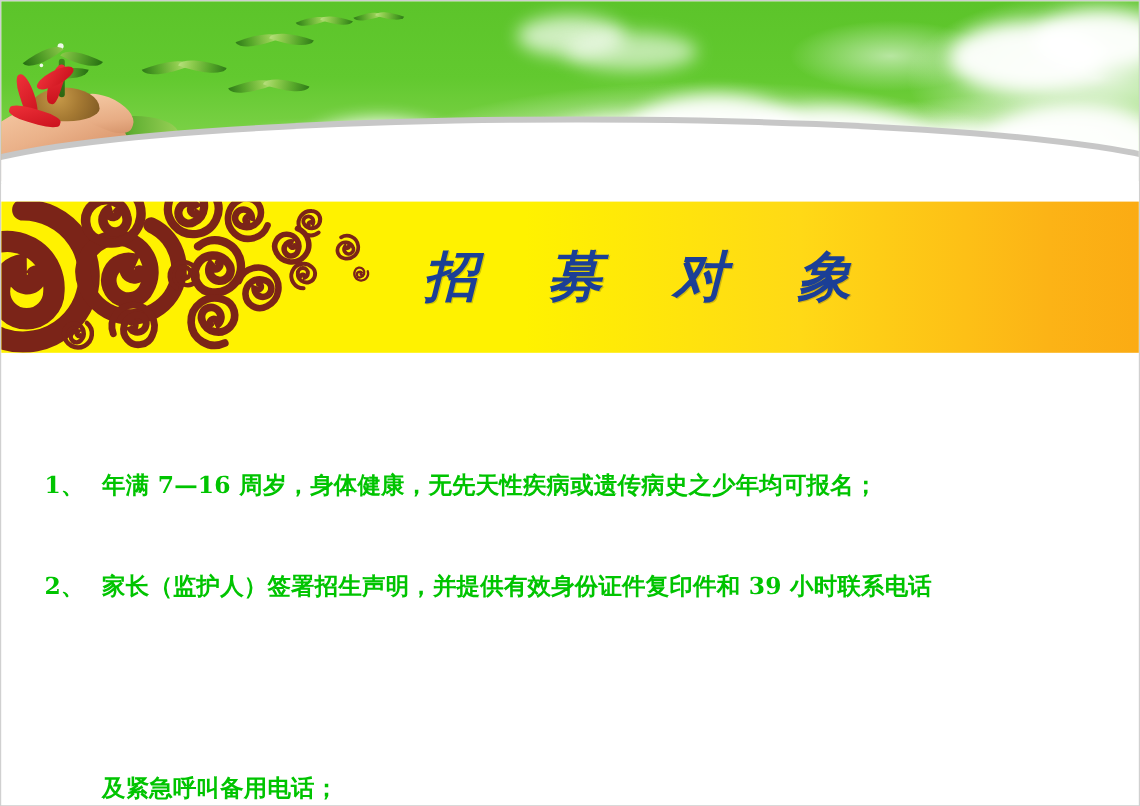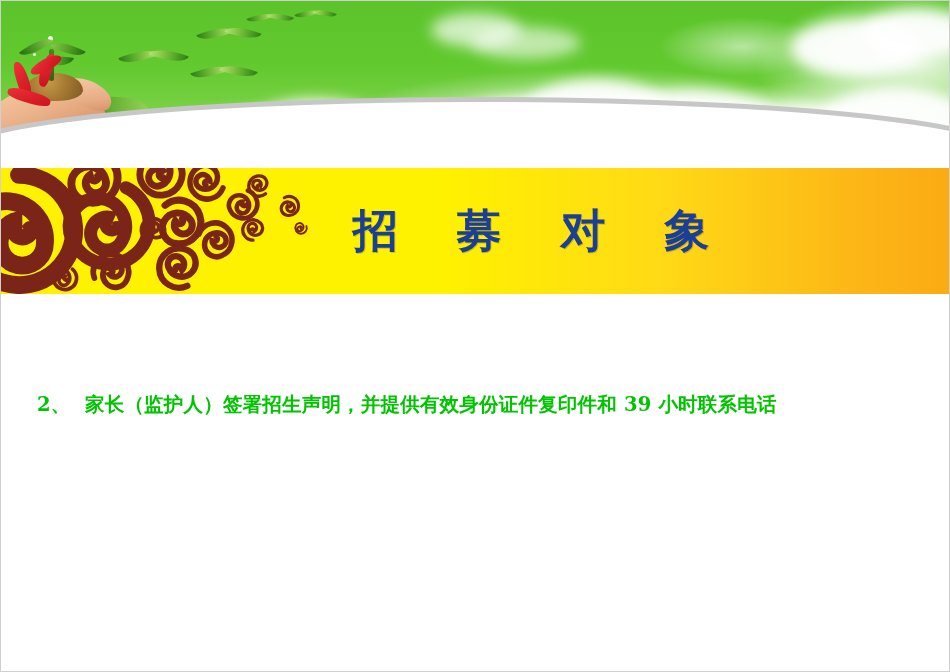--- a/index.html
+++ b/index.html
@@ -120,20 +120,21 @@
   .banner-title{
     position:absolute;left:0;top:0;width:950px;height:126px;
     display:flex;align-items:center;justify-content:center;
     color:#1b3f96;
     font-family:"DejaVu Serif","Liberation Serif",serif;
     font-size:45px;font-weight:700;
     letter-spacing:.48em;
     text-indent:.48em;
     padding-left:110px;box-sizing:border-box;
     text-shadow:1px 1px 0 rgba(0,0,0,.18);
+    font-style:italic;
   }
 
   
   .body-text{
     position:absolute;left:36px;top:334px;width:900px;
     color:#00c400;
     font-family:"DejaVu Serif","Liberation Serif",serif;
     font-weight:700;
     font-size:19.5px;
     line-height:28px;
@@ -239,22 +240,24 @@
           <use href="#sp" transform="translate(110,104) scale(.52) rotate(-110)"></use>
           <use href="#sp" transform="translate(64,110) scale(.34) rotate(40)"></use>
           <use href="#sp" transform="translate(152,62) scale(.34) rotate(-150)"></use>
         </g>
       </svg>
     </div>
     <div class="banner-title">招 募 对 象</div>
   </div>
 
   <div class="body-text">
+    <span class="ln"><span class="num">1、</span><span>年满 7—16 周岁，身体健康，无先天性疾病或遗传病史之少年均可报名；</span></span>
     <span class="ln"><span class="num">2、</span><span>家长（监护人）签署招生声明，并提供有效身份证件复印件和 39 小时联系电话</span></span>
     <span class="ln blank">&nbsp;</span>
+    <span class="ln"><span class="ind"></span><span>及紧急呼叫备用电话；</span></span>
     
     
     
     
     
   </div>
 
 </div>
 
 </body></html>

